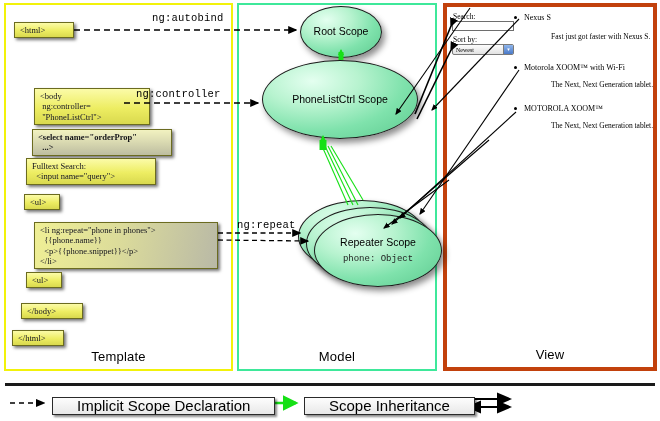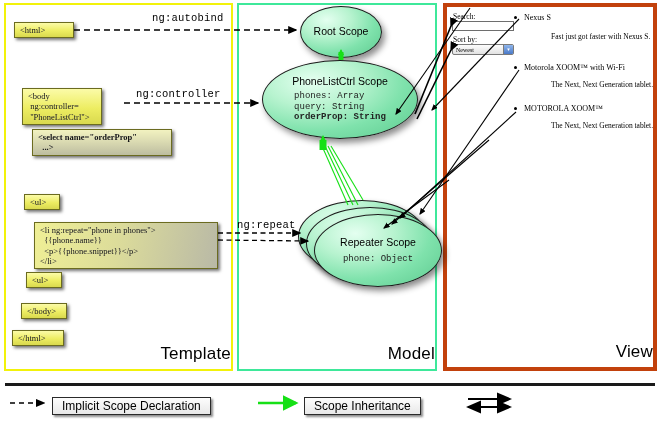--- a/index.html
+++ b/index.html
@@ -7,22 +7,22 @@
        font-family:"Liberation Sans",sans-serif;}
 
   #stage{position:absolute;left:0;top:0;width:660px;height:421px;}
 
   
   .panel{position:absolute;background:#fff;box-sizing:border-box;}
   #panel-template{left:4px;  top:3px; width:229px; height:368px; border:2px solid #f2f20a;}
   #panel-model   {left:237px;top:3px; width:200px; height:368px; border:2px solid #3ee89a;}
   #panel-view    {left:443px;top:3px; width:214px; height:368px; border:4px solid #c2410c;}
 
-  .panel-label{position:absolute;bottom:5px;left:0;width:100%;text-align:right;
-               font-size:17px;color:#000;letter-spacing:.2px;}
+  .panel-label{position:absolute;bottom:5px;left:0;width:100%;text-align:center;
+               font-size:13px;color:#000;letter-spacing:.2px;}
 
   
   .codebox{position:absolute;box-sizing:border-box;
            border:1px solid #6b6b20;
            background:linear-gradient(180deg,#fbfba8 0%,#eded62 55%,#d9d94e 100%);
            color:#111;font-family:Liberation Serif, serif;font-size:8.5px;
            line-height:1.22;padding:2px 5px;white-space:pre;
            box-shadow:2px 2px 3px rgba(0,0,0,.55);
            text-shadow:0 0 1px rgba(255,255,255,.35);}
   .codebox.grey{background:linear-gradient(180deg,#f2f2c0 0%,#dedeb4 40%,#bdbda0 100%);
@@ -73,21 +73,21 @@
                 border-radius:50%;background:#000;}
   .phone-snippet{position:absolute;left:531px;font-family:"Liberation Serif",serif;
                  font-size:7.5px;color:#000;padding-left:20px;}
 
   
   #legend{position:absolute;left:0;top:381px;width:660px;height:40px;}
   #legend-rule{position:absolute;left:5px;top:2px;width:650px;height:3px;background:#1a1a1a;}
   .legend-box{position:absolute;box-sizing:border-box;border:1.5px solid #2a2a2a;
               background:linear-gradient(180deg,#fdfdfd 0%,#e8e8e8 100%);
               box-shadow:1.5px 1.5px 2px rgba(0,0,0,.45);
-              font-size:12px;color:#000;padding:2px 9px;white-space:nowrap;
+              font-size:15px;color:#000;padding:2px 24px;white-space:nowrap;
               line-height:12px;}
   #legend-box-1{left:52px;top:16px;}
   #legend-box-2{left:304px;top:16px;}
   #legend-box-3{left:516px;top:16px;}
 
   svg.overlay{position:absolute;left:0;top:0;width:660px;height:421px;
               pointer-events:none;overflow:visible;}
 </style>
 </head>
 <body>
@@ -99,57 +99,54 @@
   </div>
   <div class="panel" id="panel-model">
     <div class="panel-label">Model</div>
   </div>
   <div class="panel" id="panel-view">
     <div class="panel-label">View</div>
   </div>
 
   <div class="codebox" style="left:14px;top:22px;width:60px;">&lt;html&gt;</div>
 
-  <div class="codebox" style="left:22px;top:88px;width:80px;">&lt;body
+  <div class="codebox" style="left:34px;top:88px;width:116px;">&lt;body
  ng:controller=
  "PhoneListCtrl"&gt;</div>
 
   <div class="codebox grey" style="left:32px;top:129px;width:140px;">&lt;select name="orderProp"
   ...&gt;</div>
 
+  <div class="codebox" style="left:26px;top:158px;width:130px;">Fulltext Search:
+  &lt;input name="query"&gt;</div>
 
   <div class="codebox" style="left:24px;top:194px;width:36px;">&lt;ul&gt;</div>
 
   <div class="codebox grad2" style="left:34px;top:222px;width:184px;">&lt;li ng:repeat="phone in phones"&gt;
   {{phone.name}}
   &lt;p&gt;{{phone.snippet}}&lt;/p&gt;
 &lt;/li&gt;</div>
 
   <div class="codebox" style="left:26px;top:272px;width:36px;">&lt;ul&gt;</div>
 
-  <div class="codebox" style="left:21px;top:303px;width:46px;">&lt;/body&gt;</div>
+  <div class="codebox" style="left:21px;top:303px;width:62px;">&lt;/body&gt;</div>
 
   <div class="codebox" style="left:12px;top:330px;width:52px;">&lt;/html&gt;</div>
 
   <div class="scope" id="scope-rep-3"></div>
   <div class="scope" id="scope-rep-2"></div>
 
   <div class="scope" id="scope-root">
     <div class="title">Root
 Scope</div>
   </div>
 
   <div class="scope" id="scope-ctrl">
     <div class="title">PhoneListCtrl
 Scope</div>
-    <div class="props">
-      <div>phones: Array</div>
-      <div>query: String</div>
-      <div style="font-weight:bold">orderProp: String</div>
-    </div>
   </div>
 
   <div class="scope" id="scope-rep-1">
     <div class="title">Repeater
 Scope</div>
     <div class="props" style="margin-top:5px">
       <div>phone: Object</div>
     </div>
   </div>
 

